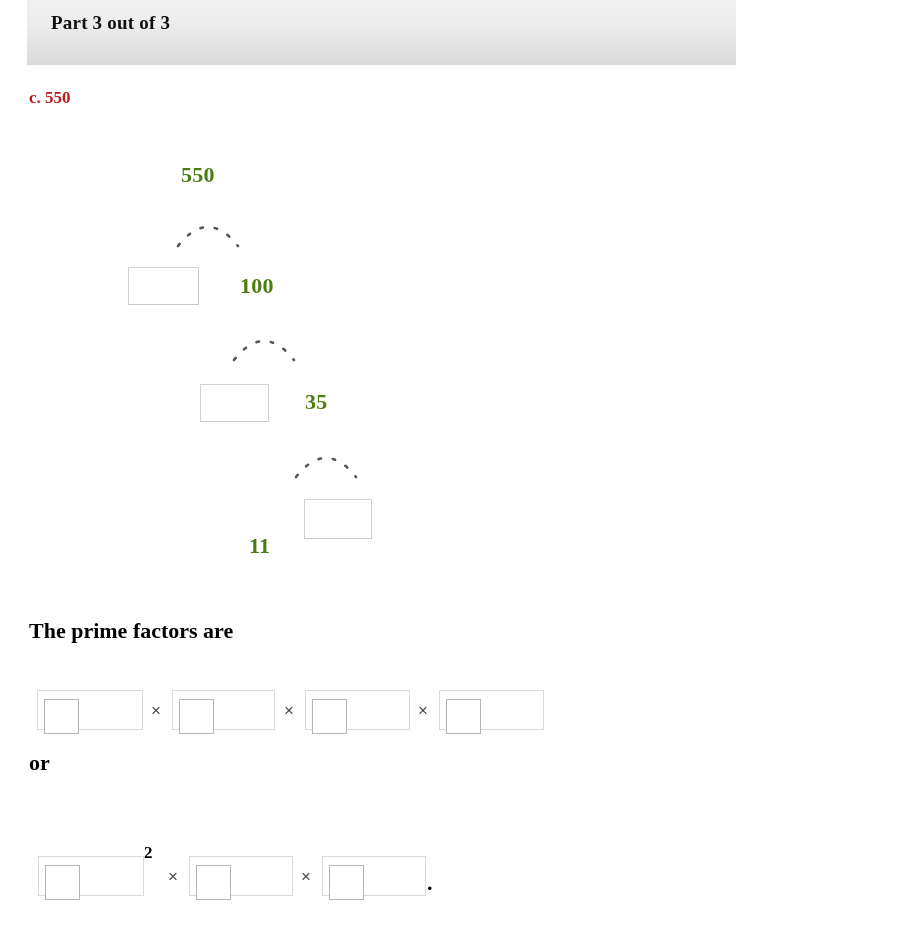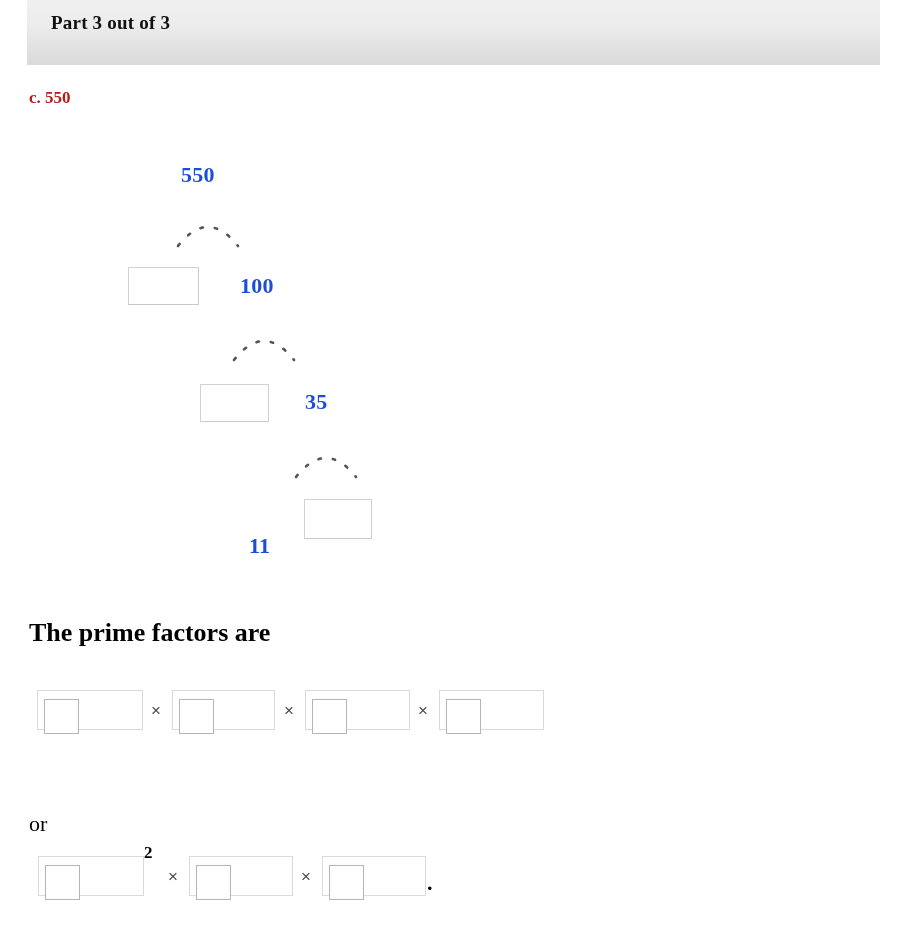--- a/index.html
+++ b/index.html
@@ -14,21 +14,21 @@
     font-family: "Liberation Serif", "DejaVu Serif", serif;
     color: #000000;
     overflow: hidden;
   }
 
   
   #part-header {
     position: absolute;
     left: 27px;
     top: 0;
-    width: 853px;
+    width: 709px;
     height: 65px;
     background: linear-gradient(to bottom, #f0f0f0 0%, #ececec 40%, #e0e0e0 78%, #d9d9d9 100%);
   }
   #part-header .title {
     position: absolute;
     left: 24px;
     top: 12px;
     font-size: 19px;
     font-weight: bold;
     letter-spacing: 0.2px;
@@ -53,21 +53,21 @@
     left: 0;
     top: 0;
     width: 902px;
     height: 580px;
     pointer-events: none;
   }
   .tree-num {
     position: absolute;
     font-size: 22px;
     font-weight: bold;
-    color: #1d4ed8;
+    color: #4d7c0f;
     white-space: nowrap;
     letter-spacing: 0.3px;
   }
   .tree-box {
     position: absolute;
     background: #ffffff;
     border: 1px solid #d2d2d2;
     border-bottom-color: #c9c9c9;
     border-right-color: #cdcdcd;
     box-sizing: border-box;
@@ -81,30 +81,30 @@
   .branch {
     position: absolute;
     pointer-events: none;
   }
 
   
   #prime-factors-heading {
     position: absolute;
     left: 29px;
     top: 618px;
-    font-size: 26px;
+    font-size: 22px;
     font-weight: bold;
     white-space: nowrap;
   }
   #or-label {
     position: absolute;
     left: 29px;
-    top: 811px;
-    font-size: 22px;
-    font-weight: normal;
+    top: 750px;
+    font-size: 22px;
+    font-weight: bold;
     white-space: nowrap;
   }
 
   .slot {
     position: absolute;
     box-sizing: border-box;
     background: #ffffff;
     border: 1px solid #dadada;
   }
   .slot .inner-box {

